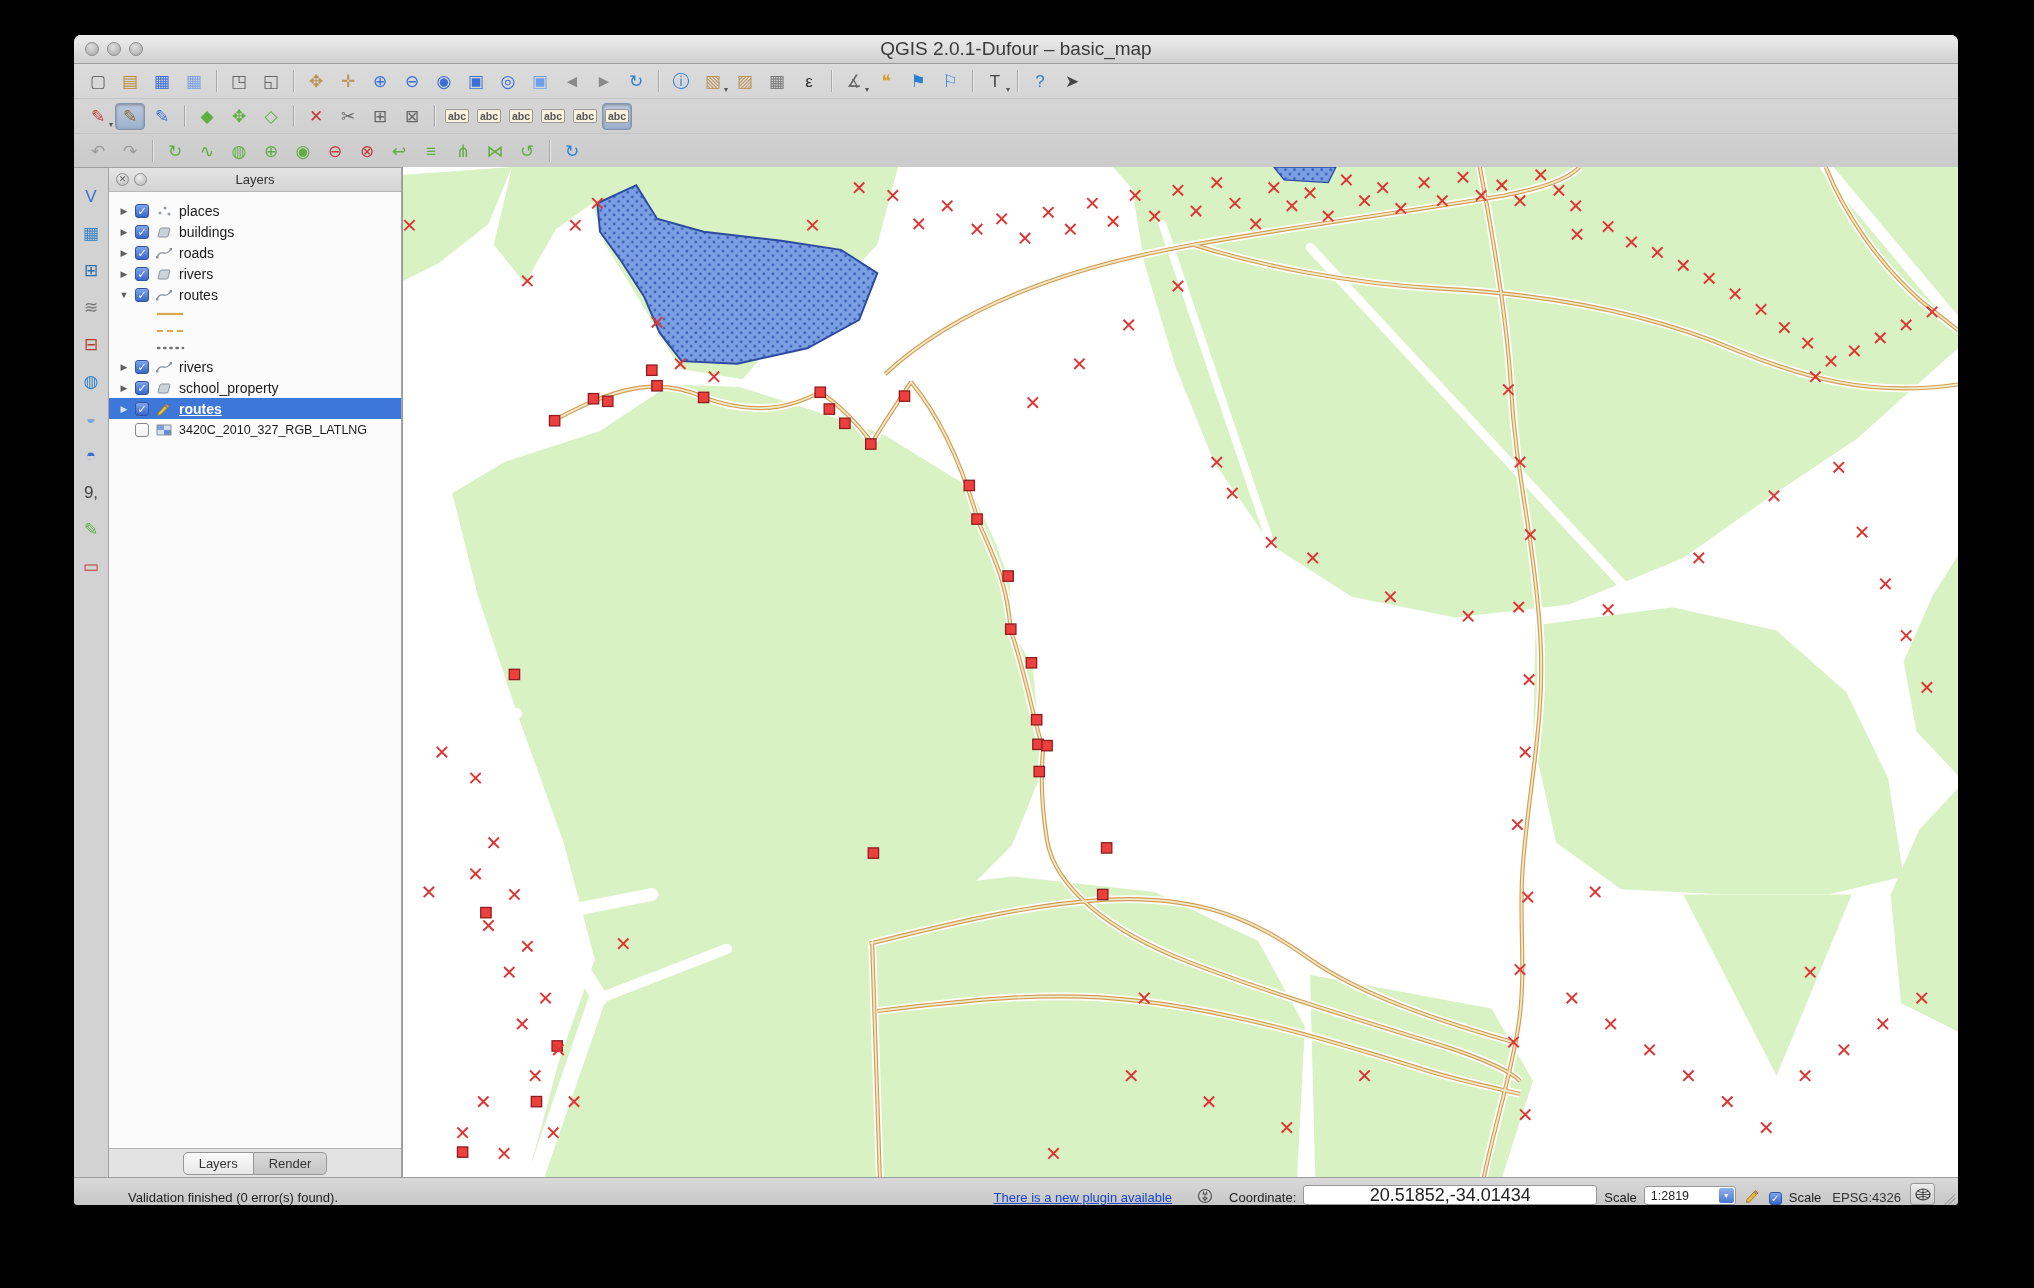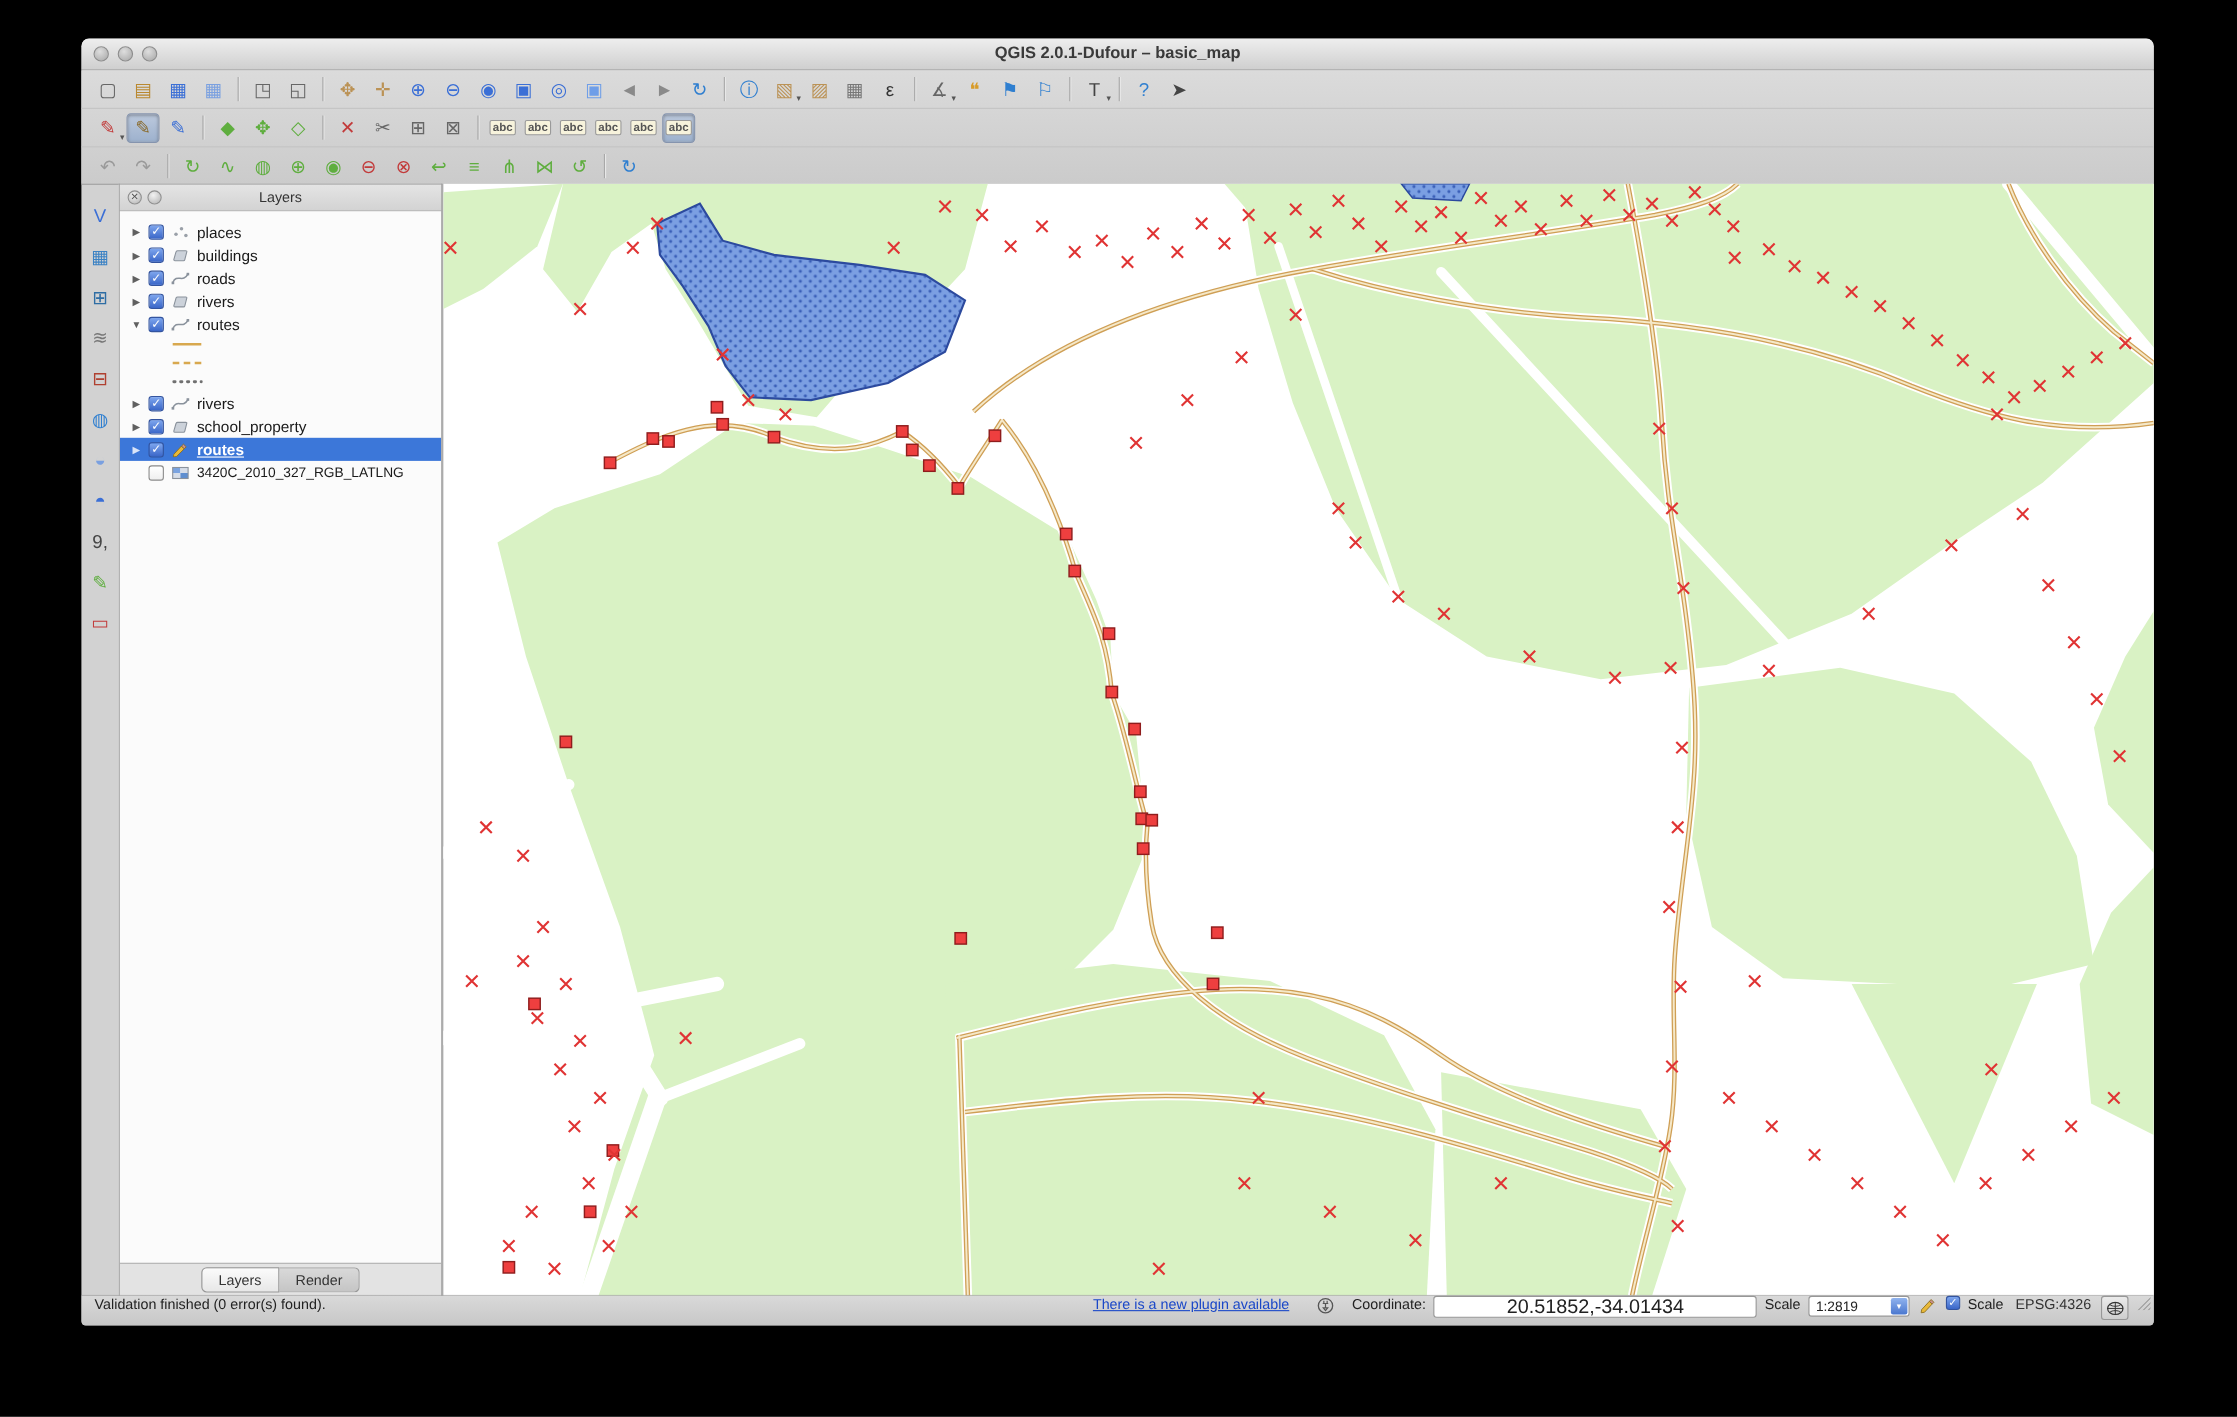--- a/index.html
+++ b/index.html
@@ -7,21 +7,21 @@
        font-family:"Liberation Sans",sans-serif;}
   .window{position:absolute;left:74px;top:35px;width:1884px;height:1170px;background:#d2d2d2;
           border-radius:7px 7px 4px 4px;box-shadow:0 14px 50px rgba(0,0,0,.75);}
   
   .titlebar{position:absolute;top:0;left:0;right:0;height:28px;
             background:linear-gradient(#eeeeee,#cfcfcf);border-bottom:1px solid #9b9b9b;
             border-radius:7px 7px 0 0;}
   .traffic{position:absolute;left:11px;top:7px;display:flex;gap:8px;}
   .tl{width:14px;height:14px;border-radius:50%;box-sizing:border-box;
       background:radial-gradient(circle at 40% 32%,#dedede,#a6a6a6);border:1px solid #8c8c8c;}
-  .title{text-align:center;line-height:28px;font-size:15px;color:#3a3a3a;font-weight:bold;}
+  .title{text-align:center;line-height:28px;font-size:19px;color:#3a3a3a;}
   
   .toolbars{position:absolute;top:29px;left:0;right:0;height:103px;
             background:linear-gradient(#dbdbdb,#cbcbcb);border-bottom:1px solid #9f9f9f;}
   .toolbar-row{height:34px;display:flex;align-items:center;padding-left:8px;}
   .toolbar-row + .toolbar-row{border-top:1px solid #c4c4c4;}
   .tbtn{width:30px;height:27px;border-radius:4px;display:flex;align-items:center;
         justify-content:center;margin:0 1px;position:relative;box-sizing:border-box;}
   .tbtn.active{background:linear-gradient(#bcc9dd,#9db1cd);border:1px solid #8594ae;
         box-shadow:inset 0 1px 3px rgba(0,0,0,.35);}
   .glyph{font-size:17px;line-height:1;}
@@ -64,21 +64,21 @@
         background:linear-gradient(#d9d9d9,#c5c5c5);}
   .ptab.active{background:linear-gradient(#fbfbfb,#e7e7e7);}
   .ptab:first-child{border-radius:5px 0 0 5px;}
   .ptab:last-child{border-radius:0 5px 5px 0;border-left:none;}
   
   .map-canvas{flex:1;background:#ffffff;border-left:1px solid #9a9a9a;position:relative;}
   #map-svg{position:absolute;left:0;top:0;width:100%;height:100%;}
   
   .status-bar{position:absolute;bottom:0;left:0;right:0;height:27px;border-radius:0 0 4px 4px;
         background:linear-gradient(#d9d9d9,#c7c7c7);border-top:1px solid #9c9c9c;
-        display:flex;align-items:flex-start;font-size:13px;color:#222;}
+        display:flex;align-items:flex-end;font-size:13px;color:#222;padding-left:42px;}
   .sb-msg{margin-left:12px;}
   .sb-spacer{flex:1;}
   .sb-link{color:#1a47c8;text-decoration:underline;margin-right:24px;cursor:pointer;}
   .sb-icon{width:18px;height:18px;display:flex;align-items:center;justify-content:center;margin-right:8px;}
   .sb-label{margin:0 7px;}
   .sb-coord{width:292px;height:18px;border:1px solid #979797;border-radius:3px;background:#fff;
         text-align:center;font-size:18px;line-height:18px;}
   .sb-scale-combo{width:92px;height:19px;border:1px solid #979797;border-radius:3px;background:#fff;
         display:flex;align-items:center;margin-right:7px;box-sizing:border-box;}
   .sb-scale-value{flex:1;padding-left:6px;font-size:12.5px;}

